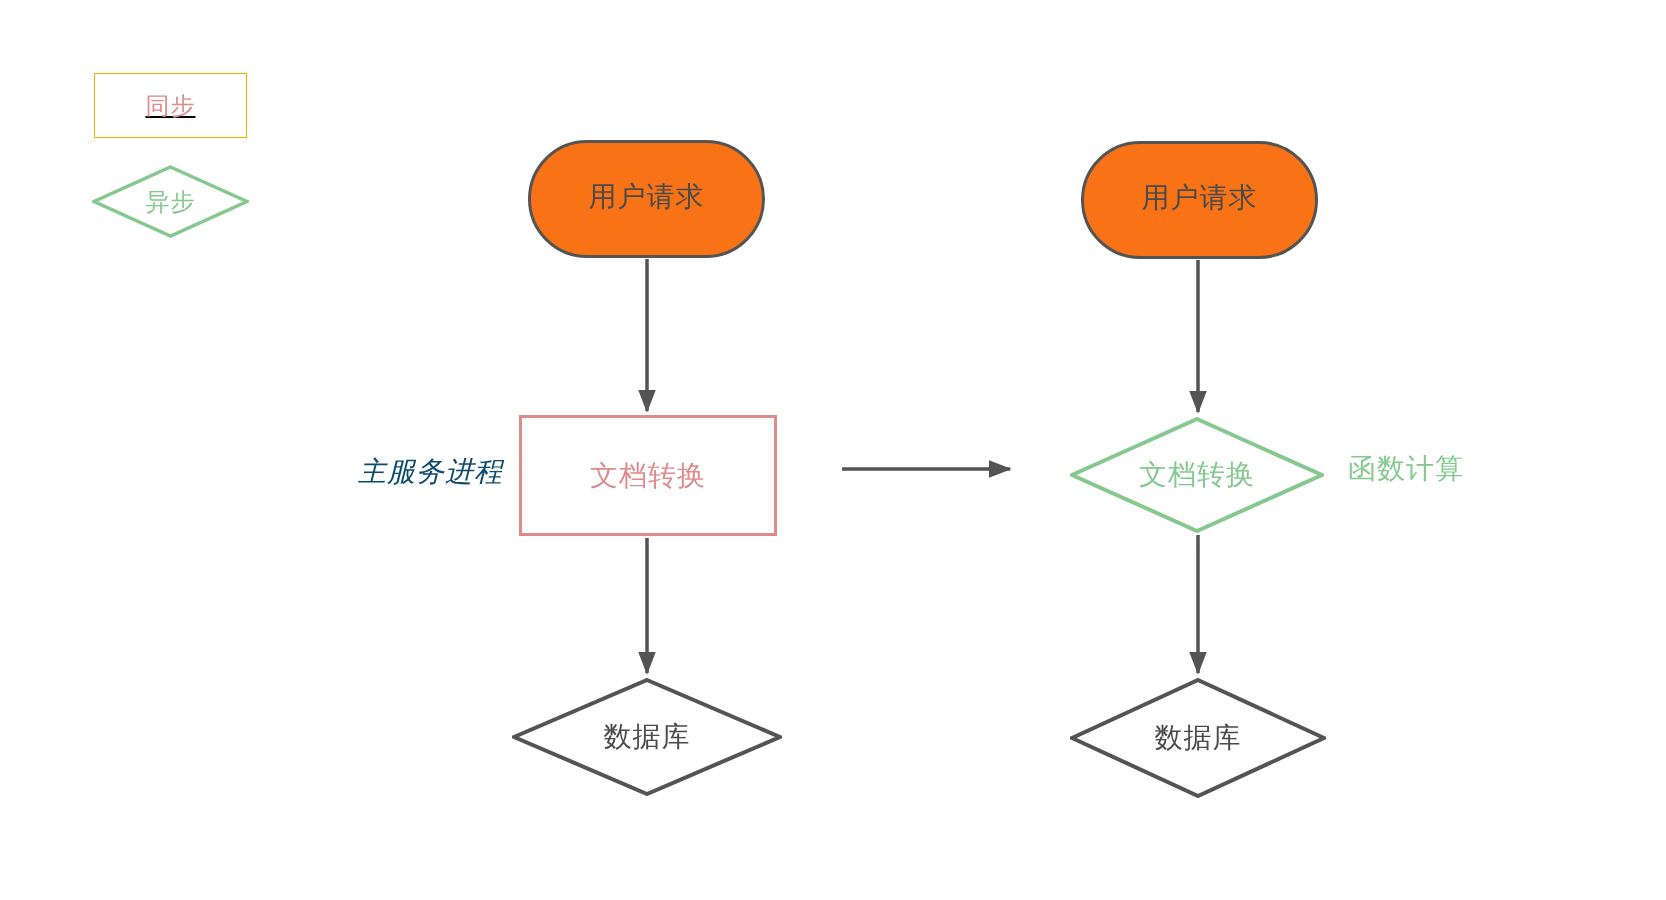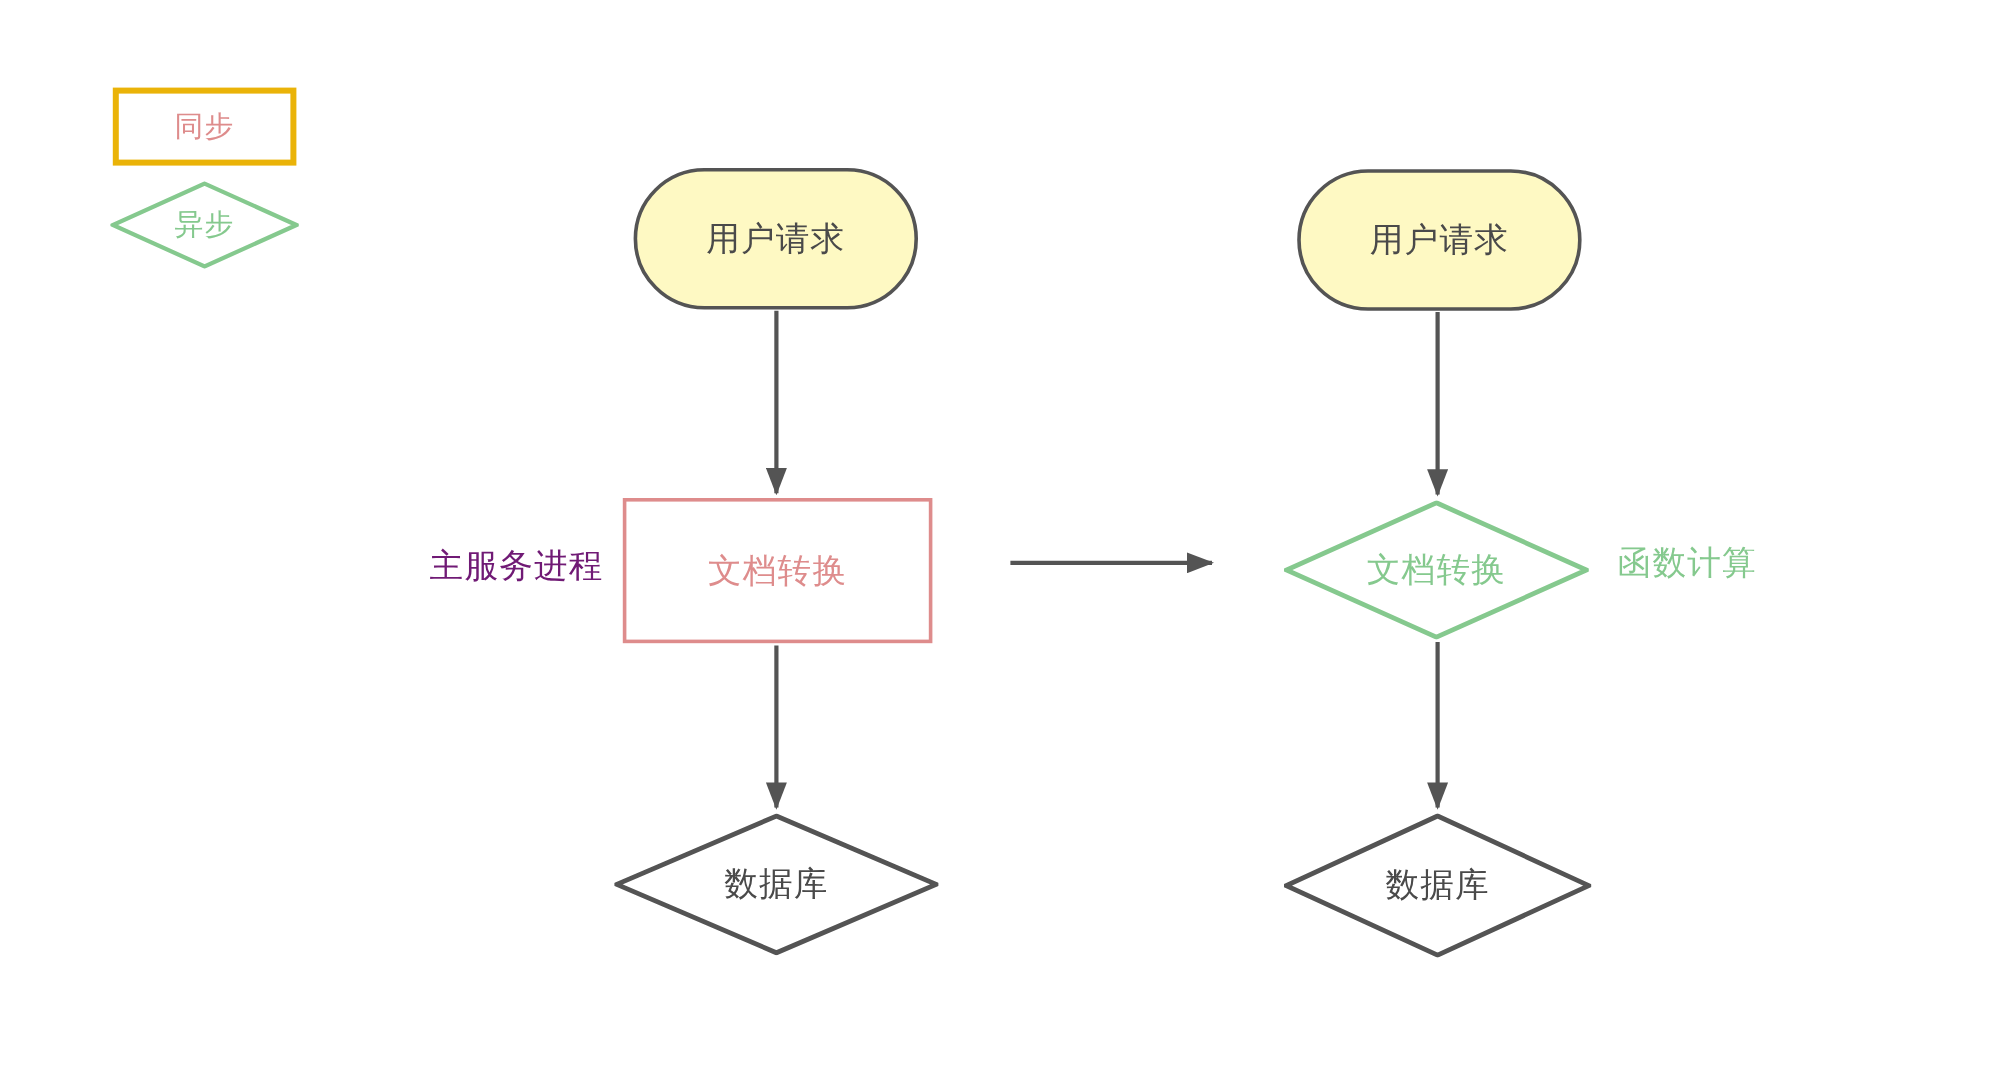--- a/index.html
+++ b/index.html
@@ -27,56 +27,58 @@
     color: #4A4A4A;
     letter-spacing: 1px;
     white-space: nowrap;
     line-height: 1;
     position: relative;
     z-index: 2;
   }
   .stadium {
     border: 3px solid #545454;
     border-radius: 60px;
-    background: #fef9c3;
+    background: #f97316;
+    font-family: Liberation Mono, monospace;
   }
   .rect-sync {
     border: 3px solid #DE8C8C;
     background: #ffffff;
   }
   .rect-sync .node-label { color: #DE8C8C; }
   .diamond-wrap { background: transparent; }
   .diamond-wrap svg {
     position: absolute;
     left: 0; top: 0;
     width: 100%; height: 100%;
   }
   .diamond-green .node-label { color: #85C98E; }
   .legend-rect {
-    border: 5px solid #eab308;
+    border: 1px solid #eab308;
     background: #ffffff;
+    text-decoration: underline;
   }
   .legend-rect .legend-label { color: #DE8C8C; }
   .legend-label {
     font-size: 24px;
     letter-spacing: 1px;
     white-space: nowrap;
     line-height: 1;
     position: relative;
     z-index: 2;
   }
   .legend-diamond .legend-label { color: #85C98E; }
   .annotation {
     position: absolute;
     font-size: 28px;
     letter-spacing: 1px;
     white-space: nowrap;
     line-height: 1;
   }
-  .annotation-sync { color: #701a75; text-align: right; }
+  .annotation-sync { color: #0c4a6e; text-align: right; font-style: italic; }
   .annotation-async { color: #85C98E; text-align: center; }
   .connectors {
     position: absolute;
     left: 0; top: 0;
     width: 1666px;
     height: 900px;
     pointer-events: none;
   }
 </style>
 </head>
@@ -94,21 +96,21 @@
     <line x1="647" y1="538" x2="647" y2="673" stroke="#545454" stroke-width="3.5" marker-end="url(#arrow)"></line>
     <line x1="842" y1="469" x2="1010" y2="469" stroke="#545454" stroke-width="3.5" marker-end="url(#arrow)"></line>
     <line x1="1198" y1="260" x2="1198" y2="412" stroke="#545454" stroke-width="3.5" marker-end="url(#arrow)"></line>
     <line x1="1198" y1="535" x2="1198" y2="673" stroke="#545454" stroke-width="3.5" marker-end="url(#arrow)"></line>
   </svg>
 
   <div class="node legend-rect" style="left:94px; top:73px; width:153px; height:65px;">
     <span class="legend-label">同步</span>
   </div>
 
-  <div class="node diamond-wrap legend-diamond" style="left:92px; top:151px; width:157px; height:73px;">
+  <div class="node diamond-wrap legend-diamond" style="left:92px; top:165px; width:157px; height:73px;">
     <svg viewBox="0 0 157 73">
       <polygon points="78.5,2 155,36.5 78.5,71 2,36.5" fill="#ffffff" stroke="#85C98E" stroke-width="3.5"></polygon>
     </svg>
     <span class="legend-label">异步</span>
   </div>
 
   <div class="node stadium" style="left:528px; top:140px; width:237px; height:118px;">
     <span class="node-label">用户请求</span>
   </div>
 

